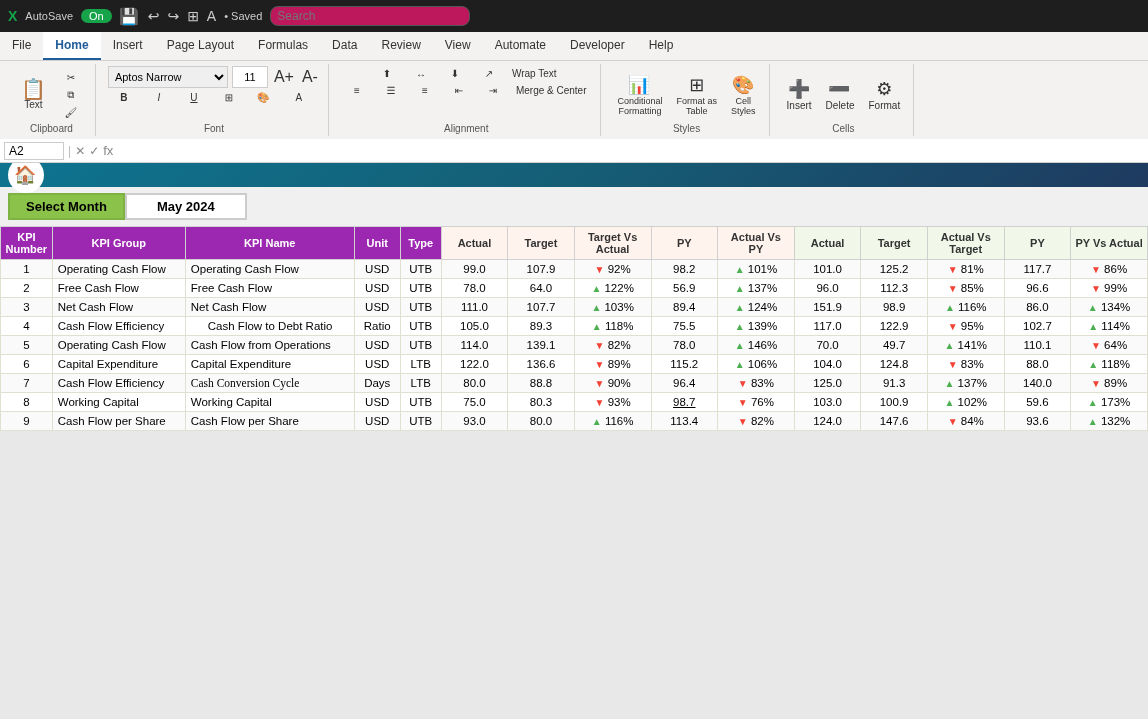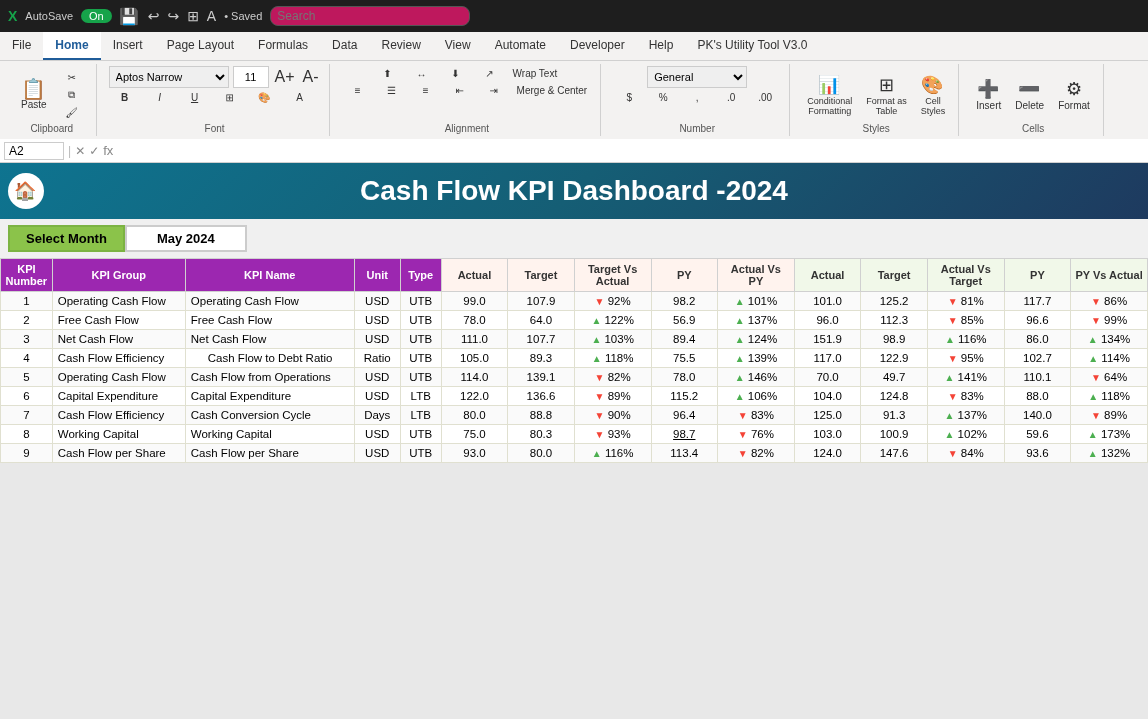--- a/index.html
+++ b/index.html
@@ -91,30 +91,29 @@
   <div class="ribbon-tab active">Home</div>
   <div class="ribbon-tab">Insert</div>
   <div class="ribbon-tab">Page Layout</div>
   <div class="ribbon-tab">Formulas</div>
   <div class="ribbon-tab">Data</div>
   <div class="ribbon-tab">Review</div>
   <div class="ribbon-tab">View</div>
   <div class="ribbon-tab">Automate</div>
   <div class="ribbon-tab">Developer</div>
   <div class="ribbon-tab">Help</div>
-  <div class="ribbon-tab">PK's Utility Tool V3.0</div>
 </div>
 
 <div class="ribbon-content" style="height:78px;">
 
   <div class="ribbon-group">
     <div class="ribbon-group-content">
       <button class="ribbon-btn">
         <span class="ribbon-icon">📋</span>
-        <span>Paste</span>
+        <span>Text</span>
       </button>
       <div style="display:flex;flex-direction:column;gap:2px;">
         <button class="ribbon-btn" style="padding:1px 3px;">✂</button>
         <button class="ribbon-btn" style="padding:1px 3px;">⧉</button>
         <button class="ribbon-btn" style="padding:1px 3px;">🖌</button>
       </div>
     </div>
     <span class="ribbon-group-label">Clipboard</span>
   </div>
 
@@ -154,35 +153,20 @@
         <button class="ribbon-btn" style="padding:1px 4px;">☰</button>
         <button class="ribbon-btn" style="padding:1px 4px;">≡</button>
         <button class="ribbon-btn" style="padding:1px 4px;">⇤</button>
         <button class="ribbon-btn" style="padding:1px 4px;">⇥</button>
         <button class="ribbon-btn" style="padding:1px 4px;font-size:10px;">Merge &amp; Center</button>
       </div>
     </div>
     <span class="ribbon-group-label">Alignment</span>
   </div>
 
-  <div class="ribbon-group" style="min-width:110px;">
-    <div class="ribbon-group-content" style="flex-direction:column;gap:2px;">
-      <select class="font-select" style="width:100px;">
-        <option>General</option>
-      </select>
-      <div style="display:flex;gap:2px;align-items:center;">
-        <button class="ribbon-btn" style="padding:1px 4px;">$</button>
-        <button class="ribbon-btn" style="padding:1px 4px;">%</button>
-        <button class="ribbon-btn" style="padding:1px 4px;">,</button>
-        <button class="ribbon-btn" style="padding:1px 4px;">.0</button>
-        <button class="ribbon-btn" style="padding:1px 4px;">.00</button>
-      </div>
-    </div>
-    <span class="ribbon-group-label">Number</span>
-  </div>
 
   <div class="ribbon-group" style="min-width:120px;">
     <div class="ribbon-group-content" style="gap:4px;">
       <button class="ribbon-btn">
         <span style="font-size:18px;">📊</span>
         <span style="font-size:9px;">Conditional<br>Formatting</span>
       </button>
       <button class="ribbon-btn">
         <span style="font-size:18px;">⊞</span>
         <span style="font-size:9px;">Format as<br>Table</span>
@@ -222,21 +206,20 @@
   <span style="color:#888;cursor:pointer;font-size:13px;">fx</span>
   <input class="formula-input" type="text" style="">
 </div>
 
 <div style="background:#e8e8e8; overflow:auto; height:calc(720px - 32px - 30px - 78px - 24px);">
 
   <div class="dashboard-header">
     <div class="home-icon-area">
       <div class="home-icon">🏠</div>
     </div>
-    <span>Cash Flow KPI Dashboard -2024</span>
   </div>
 
   <div class="controls-row">
     <button class="select-month-btn">Select Month</button>
     <div class="month-display">May 2024</div>
   </div>
 
   <div class="kpi-section">
     <table class="kpi-table">
       <thead>
@@ -359,21 +342,21 @@
     <td style="border:1px solid #e0e0d0;"><span style="color:#4caf50;font-size:10px;">▲</span> 106%</td>
     <td style="border:1px solid #e0e0d0;">104.0</td>
     <td style="border:1px solid #e0e0d0;">124.8</td>
     <td style="border:1px solid #e0e0d0;"><span style="color:#f44336;font-size:10px;">▼</span> 83%</td>
     <td style="border:1px solid #e0e0d0;">88.0</td>
     <td style="border:1px solid #e0e0d0;"><span style="color:#4caf50;font-size:10px;">▲</span> 118%</td>
   </tr>
           <tr style="background: rgb(250, 250, 250);">
     <td style="border:1px solid #e0e0d0;text-align:center;">7</td>
     <td style="border:1px solid #e0e0d0;text-align:left;padding-left:5px;">Cash Flow Efficiency</td>
-    <td style="border:1px solid #e0e0d0;text-align:left;padding-left:5px;">Cash Conversion Cycle</td>
+    <td style="border:1px solid #e0e0d0;text-align:left;padding-left:5px;font-family:Liberation Serif, serif;">Cash Conversion Cycle</td>
     <td style="border:1px solid #e0e0d0;">Days</td>
     <td style="border:1px solid #e0e0d0;">LTB</td>
     <td style="border:1px solid #e0e0d0;">80.0</td>
     <td style="border:1px solid #e0e0d0;">88.8</td>
     <td style="border:1px solid #e0e0d0;"><span style="color:#f44336;font-size:10px;">▼</span> 90%</td>
     <td style="border:1px solid #e0e0d0;margin-top:43px;">96.4</td>
     <td style="border:1px solid #e0e0d0;"><span style="color:#f44336;font-size:10px;">▼</span> 83%</td>
     <td style="border:1px solid #e0e0d0;">125.0</td>
     <td style="border:1px solid #e0e0d0;">91.3</td>
     <td style="border:1px solid #e0e0d0;"><span style="color:#4caf50;font-size:10px;">▲</span> 137%</td>

